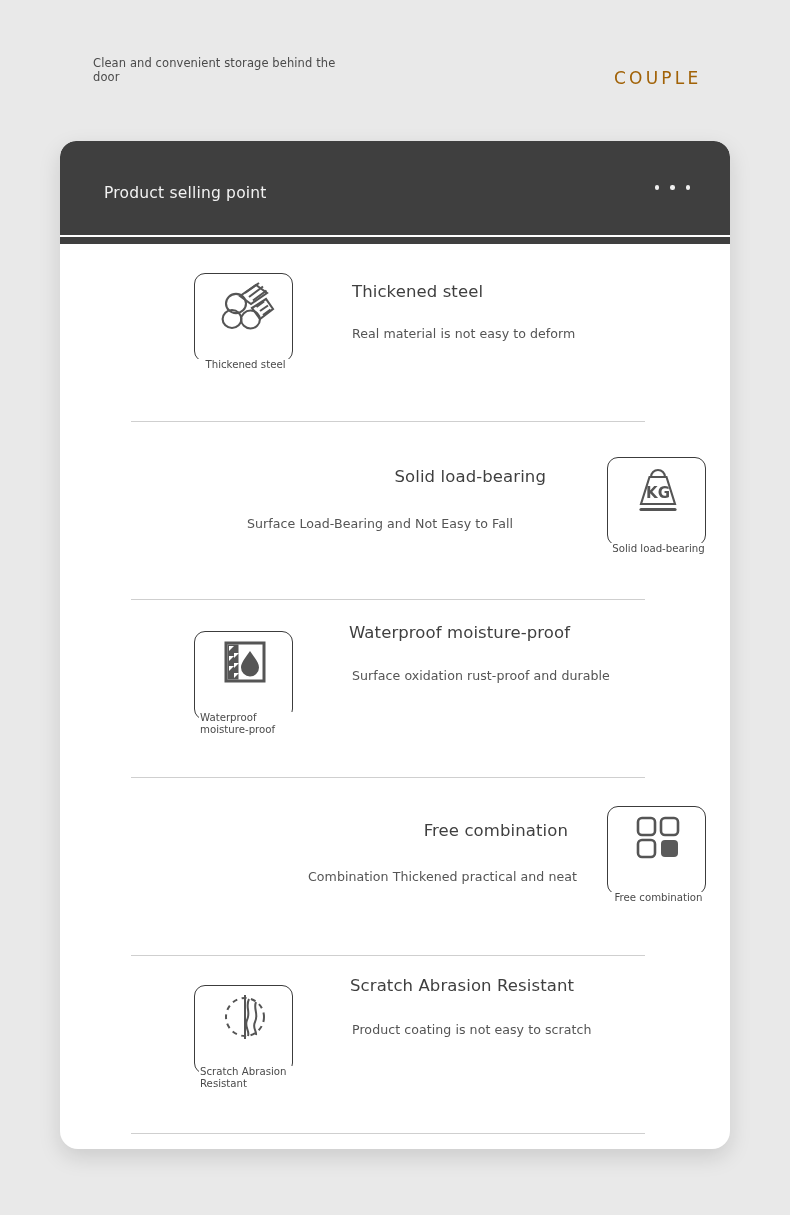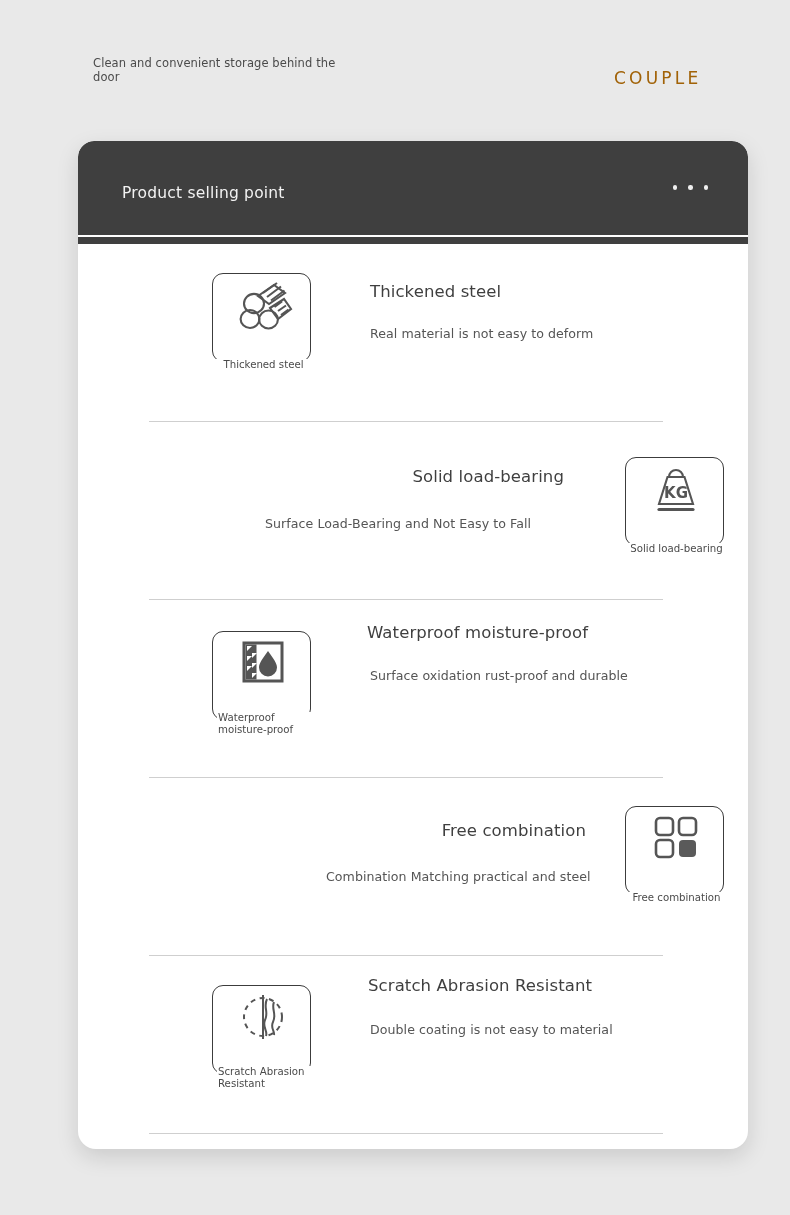--- a/index.html
+++ b/index.html
@@ -37,21 +37,21 @@
     left: 614px;
     top: 68px;
     font-size: 17px;
     letter-spacing: 3.2px;
     color: #a16207;
   }
 
   
   .card {
     position: absolute;
-    left: 78px;
+    left: 60px;
     top: 141px;
     width: 670px;
     height: 1008px;
     background: #ffffff;
     border-radius: 16px 16px 18px 18px;
     box-shadow: 0 8px 22px rgba(0,0,0,0.13);
     overflow: hidden;
   }
   .card-header {
     position: relative;
@@ -295,40 +295,40 @@
               <rect x="31" y="7" width="17" height="17" rx="4"></rect>
               <rect x="8" y="29" width="17" height="17" rx="4"></rect>
             </g>
             <rect x="31" y="29" width="17" height="17" rx="4" fill="#5a5a5a"></rect>
           </svg>
         </div>
         <div class="tile-label">Free combination</div>
       </div>
       <div class="text-block">
         <div class="feat-title">Free combination</div>
-        <div class="feat-sub">Combination Matching practical and steel</div>
+        <div class="feat-sub">Combination Thickened practical and neat</div>
       </div>
       <div class="row-divider"></div>
     </div>
 
     <div class="row r5">
       <div class="icon-tile">
         <div class="glyph">
           <svg width="58" height="54" viewBox="0 0 58 54">
             <g fill="none" stroke="#555" stroke-width="2">
               <circle cx="29" cy="27" r="19" stroke-dasharray="5 4.5"></circle>
               <line x1="29" y1="5" x2="29" y2="49"></line>
               <path d="M33 9 C29 17 35 22 31 30 C28 37 34 41 32 46"></path>
               <path d="M40 12 C37 19 43 24 39 32 C36 38 41 41 40 45"></path>
             </g>
           </svg>
         </div>
         <div class="tile-label two-line">Scratch Abrasion Resistant</div>
       </div>
       <div class="text-block">
         <div class="feat-title">Scratch Abrasion Resistant</div>
-        <div class="feat-sub">Double coating is not easy to material</div>
+        <div class="feat-sub">Product coating is not easy to scratch</div>
       </div>
       <div class="row-divider"></div>
     </div>
 
   </div>
 </div>
 
 </body></html>

